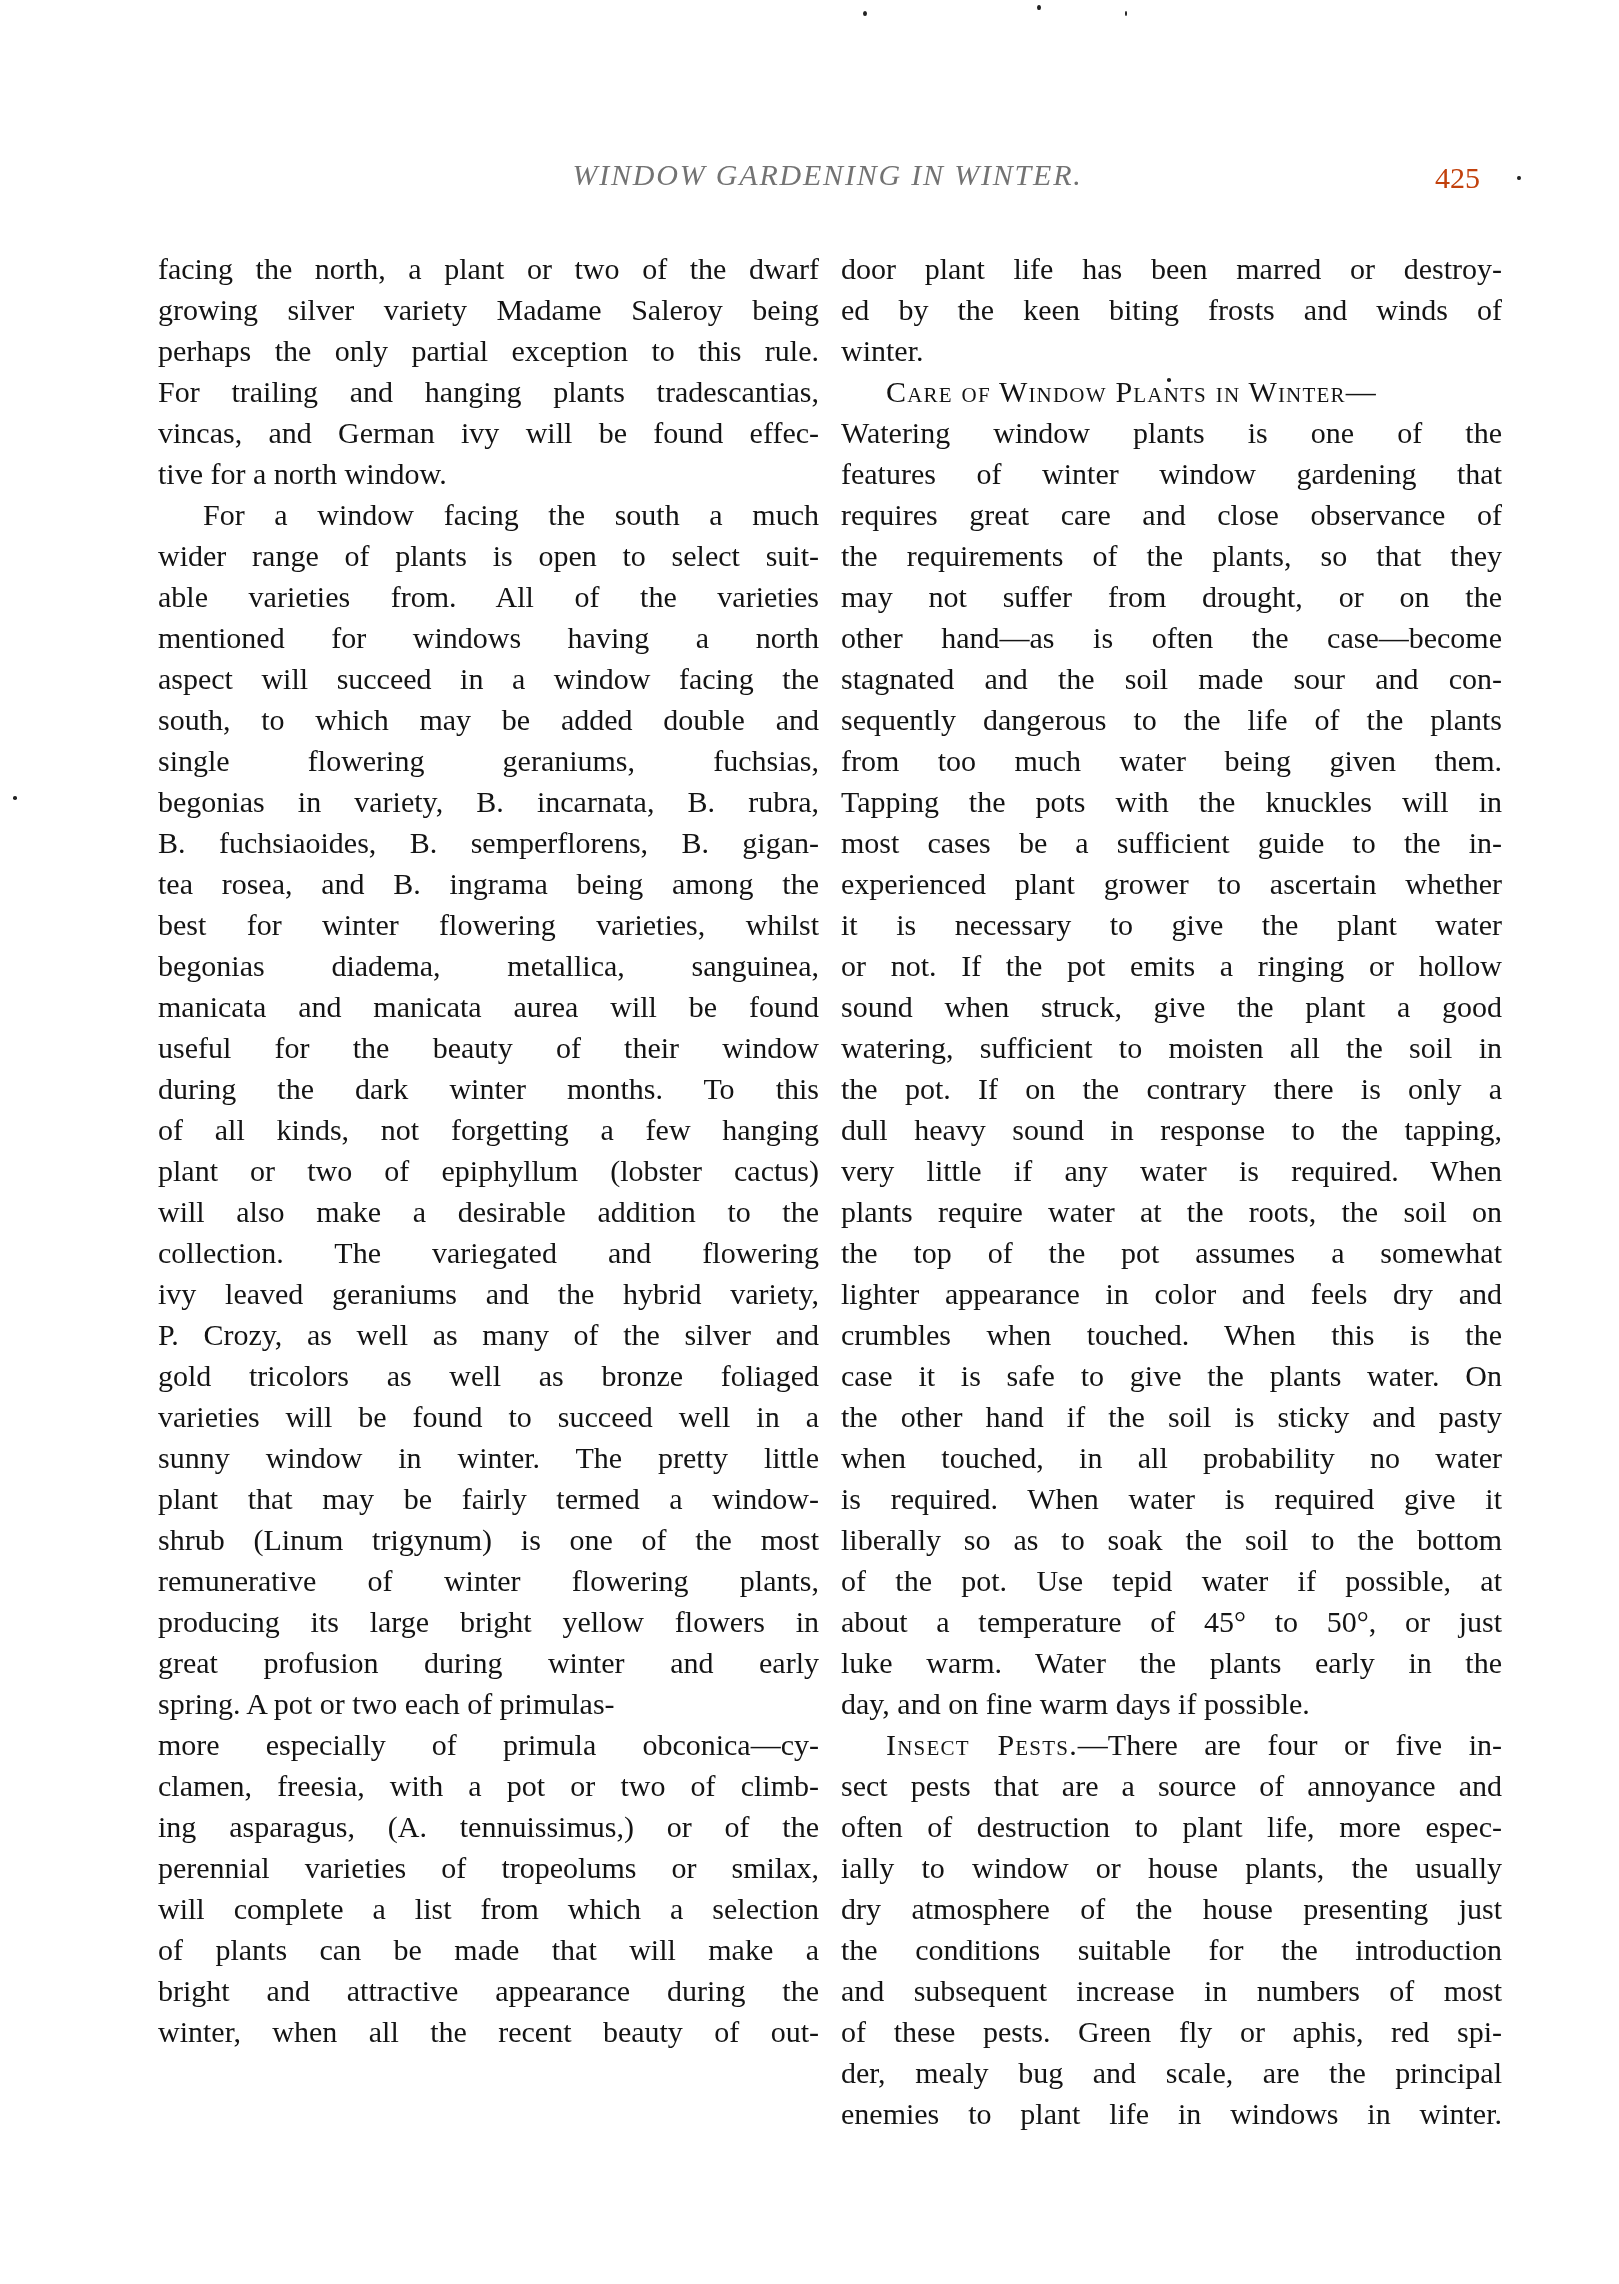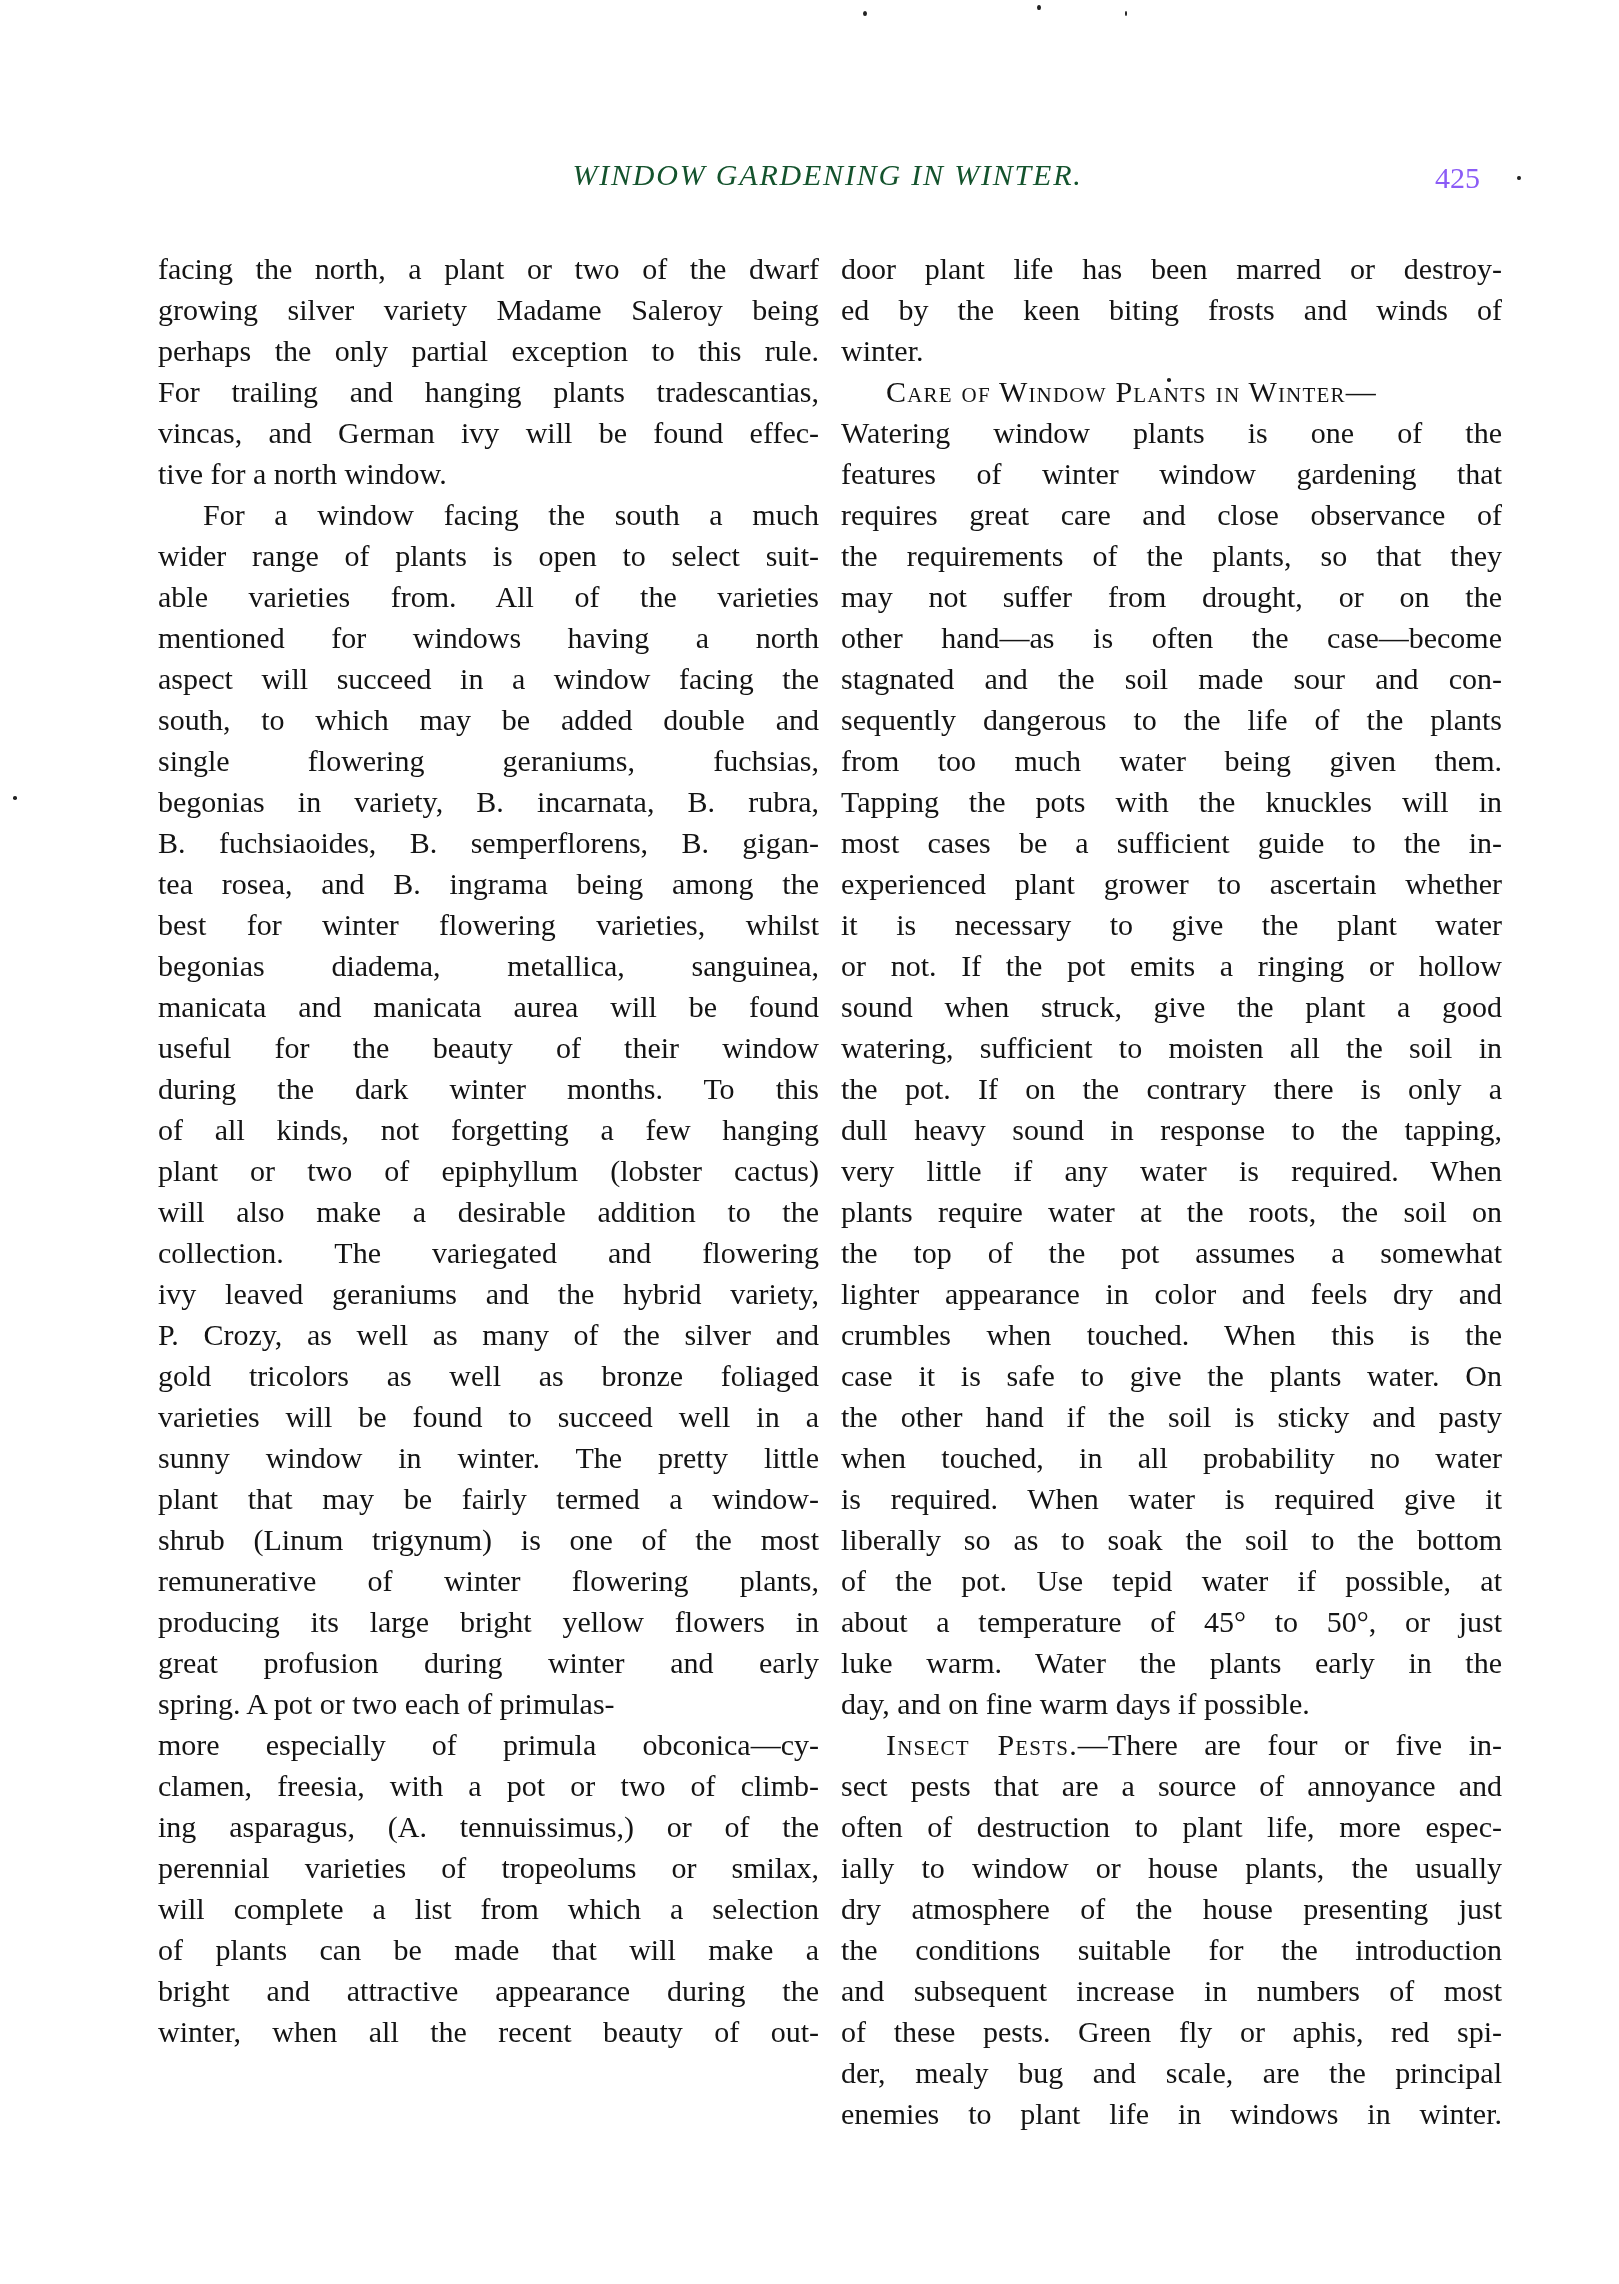--- a/index.html
+++ b/index.html
@@ -6,25 +6,25 @@
   body {
     width: 1620px; height: 2284px; position: relative; overflow: hidden;
     font-family: "DejaVu Serif", "Liberation Serif", serif;
     color: #111111;
   }
   .specks span { position: absolute; background: #222; border-radius: 50%; }
   .running-head {
     position: absolute; top: 158px; left: 483px; width: 689px;
     text-align: center;
     font-family: "Liberation Serif", serif; font-style: italic;
-    font-size: 30px; letter-spacing: 1.8px; color: #14532d;
+    font-size: 30px; letter-spacing: 1.8px; color: #737373;
   }
   .page-number {
     position: absolute; top: 161px; left: 1414px; width: 66px; text-align: right;
-    font-family: "Liberation Serif", serif; font-size: 30px; color: #8b5cf6;
+    font-family: "Liberation Serif", serif; font-size: 30px; color: #c2410c;
   }
   .column {
     position: absolute; top: 248px;
     font-family: "Liberation Serif", serif;
     font-size: 30px; line-height: 41px;
     text-align: justify; color: #141414;
   }
   .col-left { left: 158px; width: 661px; }
   .col-right { left: 841px; width: 661px; }
   .line { display: block; white-space: nowrap; text-align-last: justify; height: 41px; }

